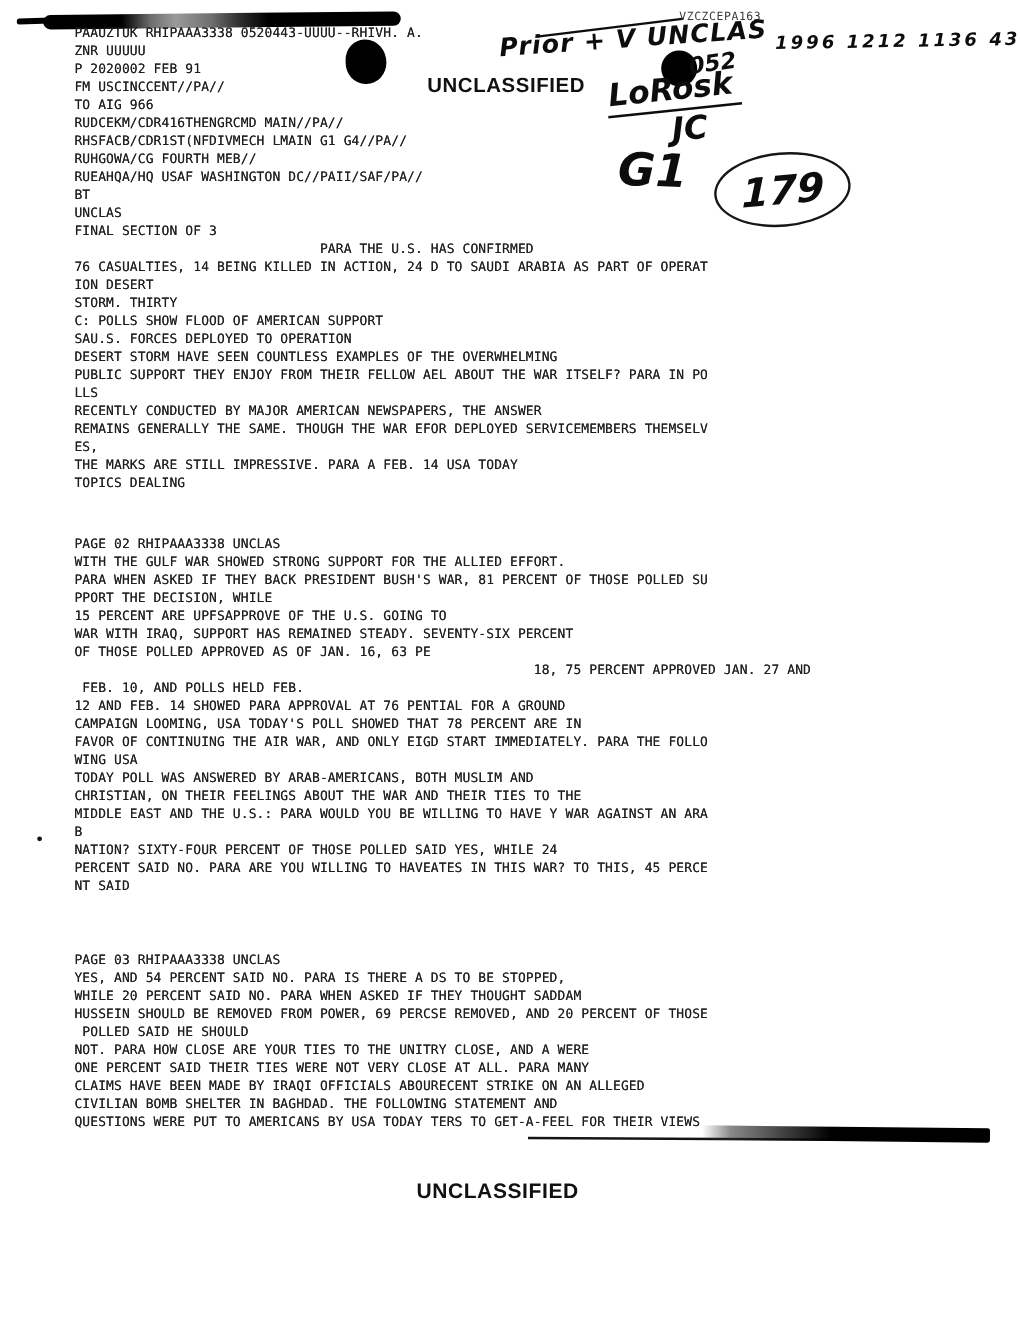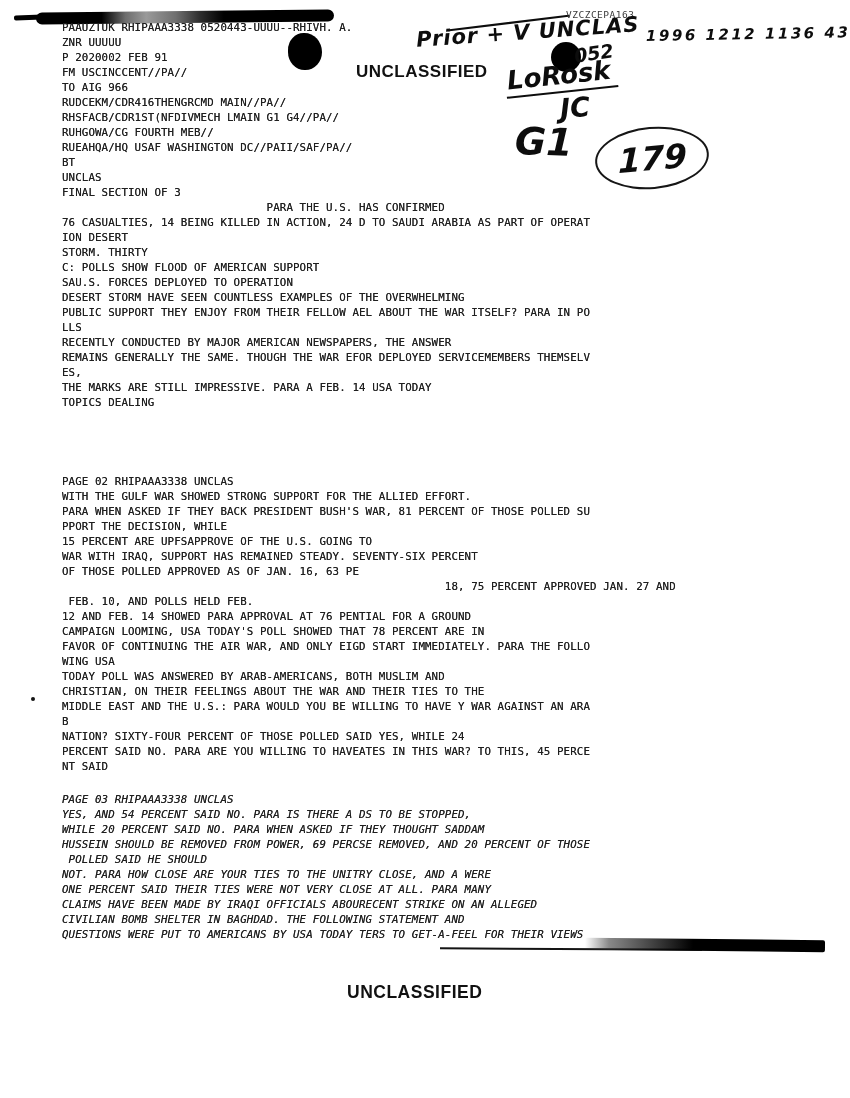--- a/index.html
+++ b/index.html
@@ -9,22 +9,22 @@
   }
   
   .typed{
     position:absolute;left:62px;margin:0;
     font-family:"DejaVu Sans Mono",monospace;
     font-size:10.8px;line-height:15px;letter-spacing:0.1px;
     color:#1f1f1f;white-space:pre;
     text-shadow:0 0 0.5px rgba(20,20,20,0.8);
   }
   .block1{top:20px;}
-  .block2{top:474px;}
-  .block3{top:792px;font-style:italic;}
+  .block2{top:446px;}
+  .block3{top:792px;}
   
   .stamp{
     position:absolute;font-family:"Liberation Sans",sans-serif;
     font-weight:700;color:#111;letter-spacing:0.5px;text-align:right;
   }
   .stamp-top{left:356px;top:62px;font-size:17px;}
   .stamp-bottom{left:347px;top:982px;font-size:17.5px;}
   
   .routing-code{
     position:absolute;left:566px;top:9px;

